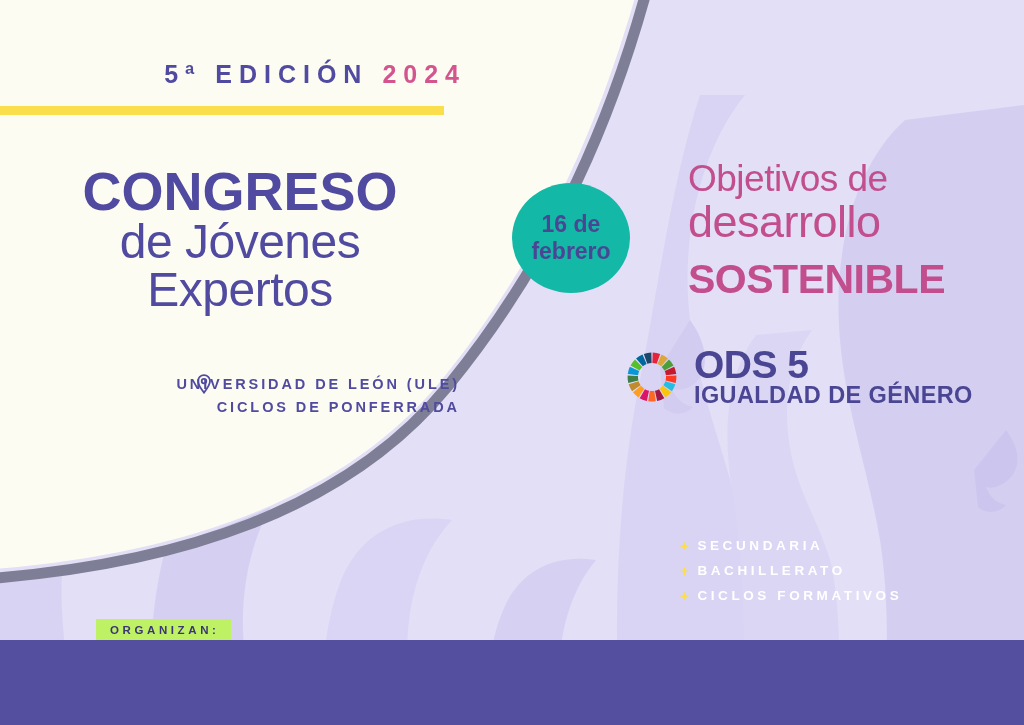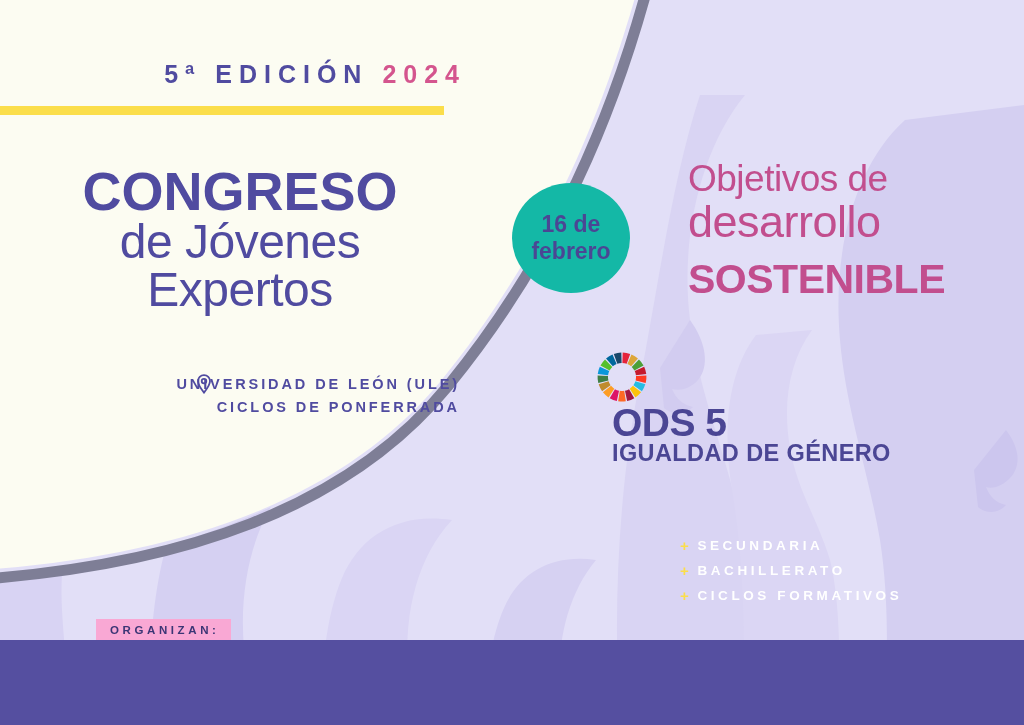--- a/index.html
+++ b/index.html
@@ -64,42 +64,42 @@
   
   .ods-heading{
     position:absolute;left:688px;top:160px;width:320px;
     color:#C24E8E;line-height:1.0;letter-spacing:-0.5px;
   }
   .ods-heading .h1{display:block;font-size:37px;font-weight:normal;}
   .ods-heading .h2{display:block;font-size:45px;font-weight:normal;margin-top:2px;}
   .ods-heading .h3{display:block;font-size:41px;font-weight:bold;margin-top:15px;}
 
   .ods-block{
-    position:absolute;left:596px;top:345px;
-    display:flex;align-items:flex-start;flex-direction:column;
+    position:absolute;left:626px;top:345px;
+    display:flex;align-items:flex-start;
   }
   .ods-wheel{width:52px;height:52px;flex:none;margin-top:6px;}
   .ods-text{margin-left:16px;color:#4B4694;line-height:1.0;}
   .ods-text .o1{display:block;font-size:39px;font-weight:bold;letter-spacing:-0.5px;}
   .ods-text .o2{display:block;font-size:23.5px;font-weight:bold;letter-spacing:0.4px;}
 
   .audience{
     position:absolute;left:680px;top:538px;
   }
   .aud-item{
     display:flex;align-items:center;
     font-size:13.5px;font-weight:bold;letter-spacing:3.6px;
     color:#FFFFFF;line-height:1;margin-bottom:10px;white-space:nowrap;
   }
   .aud-plus{color:#FBDE4B;font-size:15px;margin-right:5px;font-weight:bold;}
 
   
   .organizan-tag{
     position:absolute;left:96px;top:619px;
-    background:#f9a8d4;color:#3B3575;
+    background:#bef264;color:#3B3575;
     font-size:11.5px;font-weight:bold;letter-spacing:3.6px;
     padding:5px 12px 5px 14px;
     white-space:nowrap;
   }
   .footer-bar{
     position:absolute;left:0;top:640px;width:1024px;height:85px;
     background:#554FA0;
   }
   .footer-logos{
     position:absolute;left:0;top:640px;width:1024px;height:85px;

